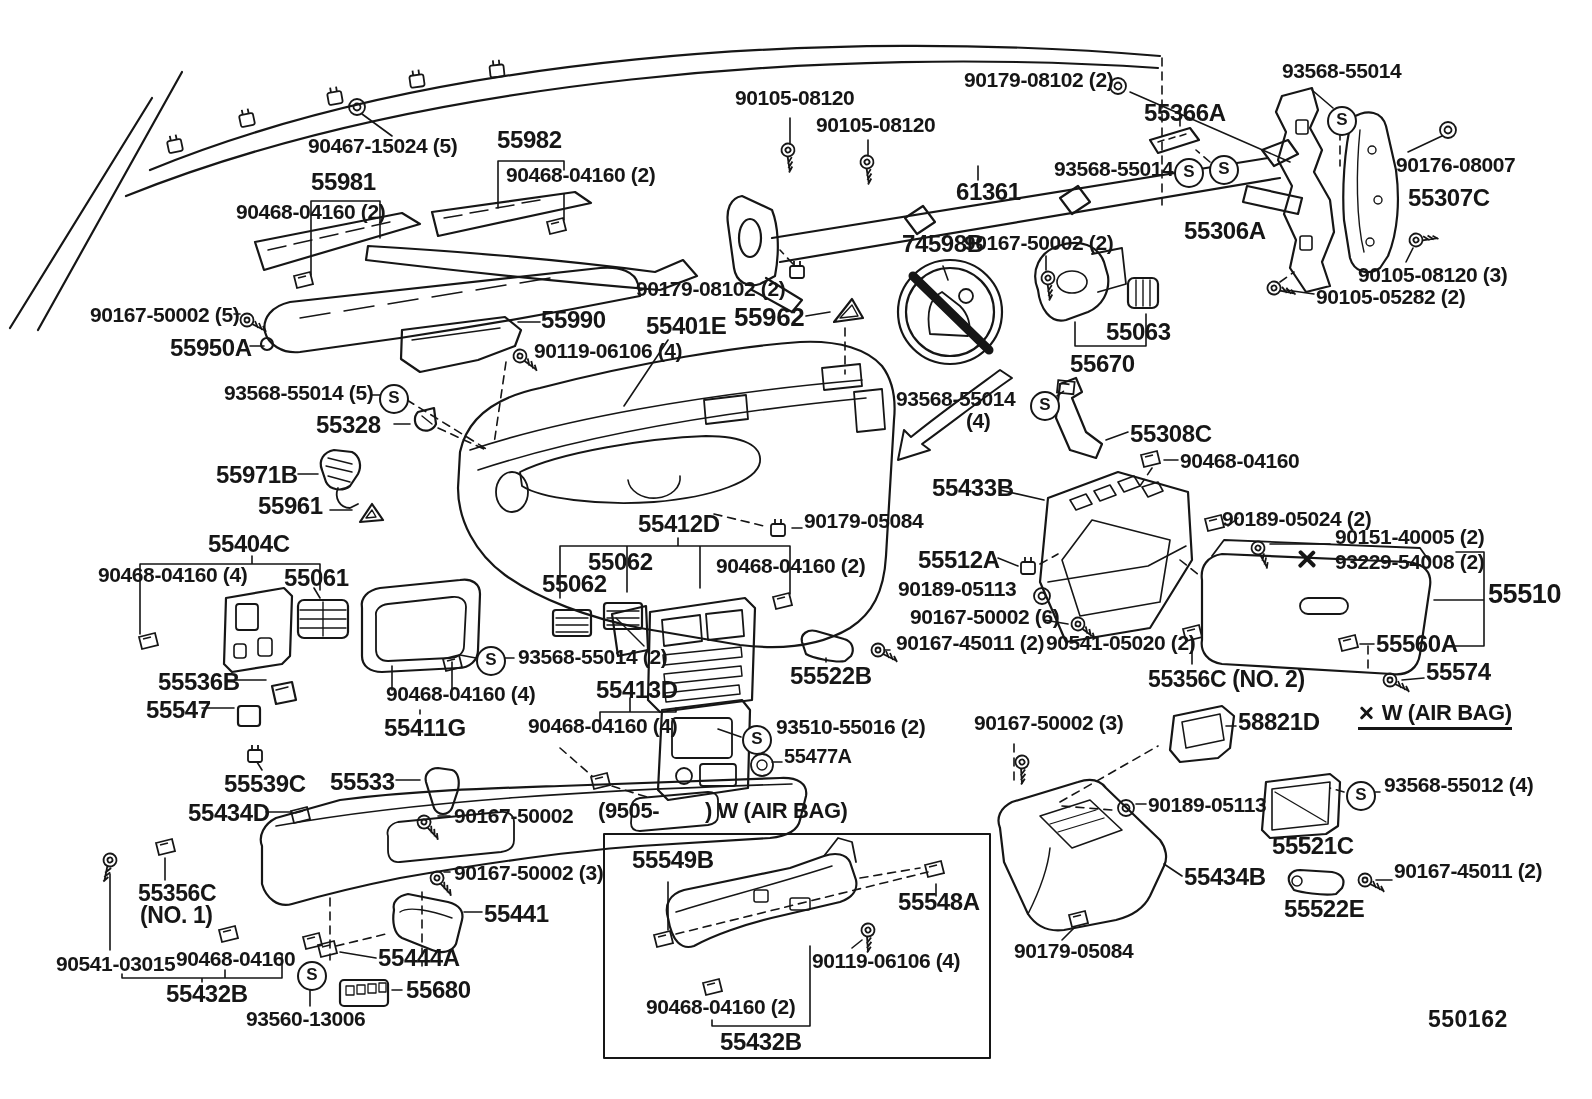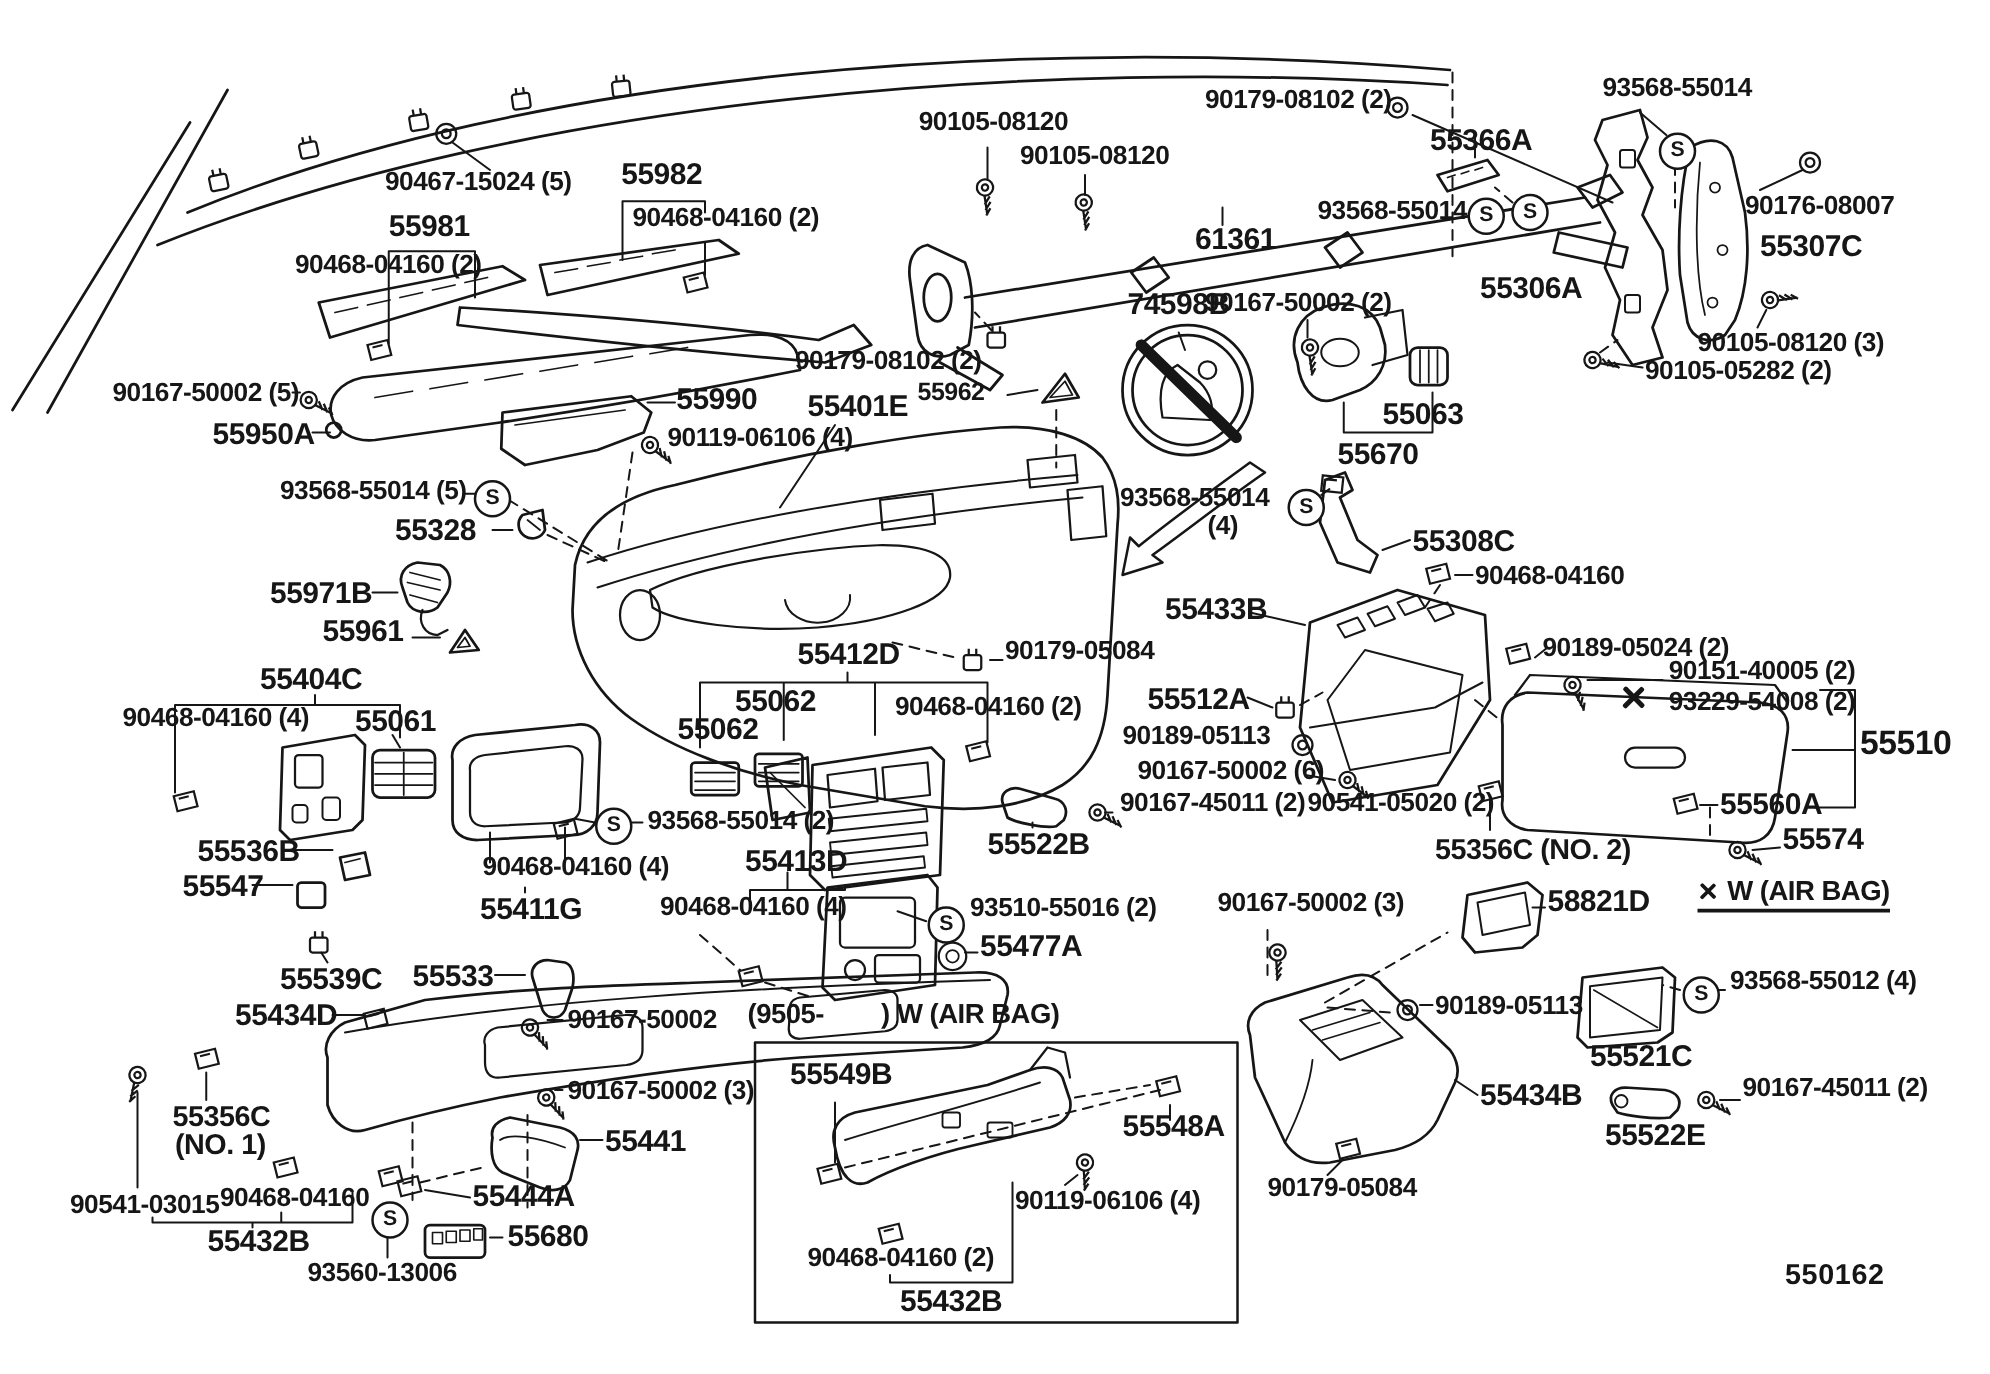--- a/index.html
+++ b/index.html
@@ -323,32 +323,32 @@
       <div class="plabel" style="left: 1316px; top: 286px;">90105-05282 (2)</div>
       <div class="plabel" style="left: 90px; top: 304px;">90167-50002 (5)</div>
       <div class="plabel" style="left: 170px; top: 336px; font-size: 24px;">55950A</div>
       <div class="plabel" style="left: 541px; top: 308px; font-size: 24px;">55990</div>
       <div class="plabel" style="left: 534px; top: 340px;">90119-06106 (4)</div>
       <div class="plabel" style="left: 224px; top: 382px;">93568-55014 (5)</div>
       <div class="plabel" style="left: 316px; top: 413px; font-size: 24px;">55328</div>
       <div class="plabel" style="left: 216px; top: 463px; font-size: 24px;">55971B</div>
       <div class="plabel" style="left: 258px; top: 494px; font-size: 24px;">55961</div>
       <div class="plabel" style="left: 636px; top: 278px;">90179-08102 (2)</div>
-      <div class="plabel" style="left: 734px; top: 304px; font-size: 20px;">55962</div>
+      <div class="plabel" style="left: 734px; top: 304px; font-size: 26px;">55962</div>
       <div class="plabel" style="left: 646px; top: 314px; font-size: 24px;">55401E</div>
       <div class="plabel" style="left: 902px; top: 232px; font-size: 24px;">74598B</div>
       <div class="plabel" style="left: 964px; top: 232px;">90167-50002 (2)</div>
       <div class="plabel" style="left: 1106px; top: 320px; font-size: 24px;">55063</div>
       <div class="plabel" style="left: 1070px; top: 352px; font-size: 24px;">55670</div>
       <div class="plabel" style="left: 896px; top: 388px;">93568-55014</div>
       <div class="plabel" style="left: 966px; top: 410px;">(4)</div>
       <div class="plabel" style="left: 1130px; top: 422px; font-size: 24px;">55308C</div>
       <div class="plabel" style="left: 1180px; top: 450px;">90468-04160</div>
       <div class="plabel" style="left: 932px; top: 476px; font-size: 24px;">55433B</div>
-      <div class="plabel" style="left: 1222px; top: 508px; padding-left: 12px;">90189-05024 (2)</div>
+      <div class="plabel" style="left: 1222px; top: 508px;">90189-05024 (2)</div>
       <div class="plabel" style="left: 1296px; top: 542px; font-size: 30px;"><span class="refmark"></span></div>
       <div class="plabel" style="left: 1335px; top: 526px;">90151-40005 (2)</div>
       <div class="plabel" style="left: 1335px; top: 551px;">93229-54008 (2)</div>
       <div class="plabel" style="left: 1488px; top: 580px; font-size: 27px;">55510</div>
       <div class="plabel" style="left: 918px; top: 548px; font-size: 24px;">55512A</div>
       <div class="plabel" style="left: 898px; top: 578px;">90189-05113</div>
       <div class="plabel" style="left: 910px; top: 606px;">90167-50002 (6)</div>
       <div class="plabel" style="left: 896px; top: 632px;">90167-45011 (2)</div>
       <div class="plabel" style="left: 1046px; top: 632px;">90541-05020 (2)</div>
       <div class="plabel" style="left: 1148px; top: 668px; font-size: 23px;">55356C (NO. 2)</div>
@@ -365,21 +365,21 @@
       <div class="plabel" style="left: 518px; top: 646px;">93568-55014 (2)</div>
       <div class="plabel" style="left: 638px; top: 512px; font-size: 24px;">55412D</div>
       <div class="plabel" style="left: 588px; top: 550px; font-size: 24px;">55062</div>
       <div class="plabel" style="left: 542px; top: 572px; font-size: 24px;">55062</div>
       <div class="plabel" style="left: 716px; top: 555px;">90468-04160 (2)</div>
       <div class="plabel" style="left: 804px; top: 510px;">90179-05084</div>
       <div class="plabel" style="left: 790px; top: 664px; font-size: 24px;">55522B</div>
       <div class="plabel" style="left: 596px; top: 678px; font-size: 24px;">55413D</div>
       <div class="plabel" style="left: 528px; top: 715px;">90468-04160 (4)</div>
       <div class="plabel" style="left: 776px; top: 716px;">93510-55016 (2)</div>
-      <div class="plabel" style="left: 784px; top: 746px; font-size: 24px;">55477A</div>
+      <div class="plabel" style="left: 784px; top: 746px; font-size: 20px;">55477A</div>
       <div class="plabel" style="left: 598px; top: 800px; font-size: 22px;">(9505-        ) W (AIR BAG)</div>
       <div class="plabel" style="left: 224px; top: 772px; font-size: 24px;">55539C</div>
       <div class="plabel" style="left: 330px; top: 770px; font-size: 24px;">55533</div>
       <div class="plabel" style="left: 188px; top: 801px; font-size: 24px;">55434D</div>
       <div class="plabel" style="left: 454px; top: 805px;">90167-50002</div>
       <div class="plabel" style="left: 454px; top: 862px;">90167-50002 (3)</div>
       <div class="plabel" style="left: 138px; top: 882px; font-size: 23px;">55356C</div>
       <div class="plabel" style="left: 140px; top: 904px; font-size: 23px;">(NO. 1)</div>
       <div class="plabel" style="left: 484px; top: 902px; font-size: 24px;">55441</div>
       <div class="plabel" style="left: 378px; top: 946px; font-size: 24px;">55444A</div>

